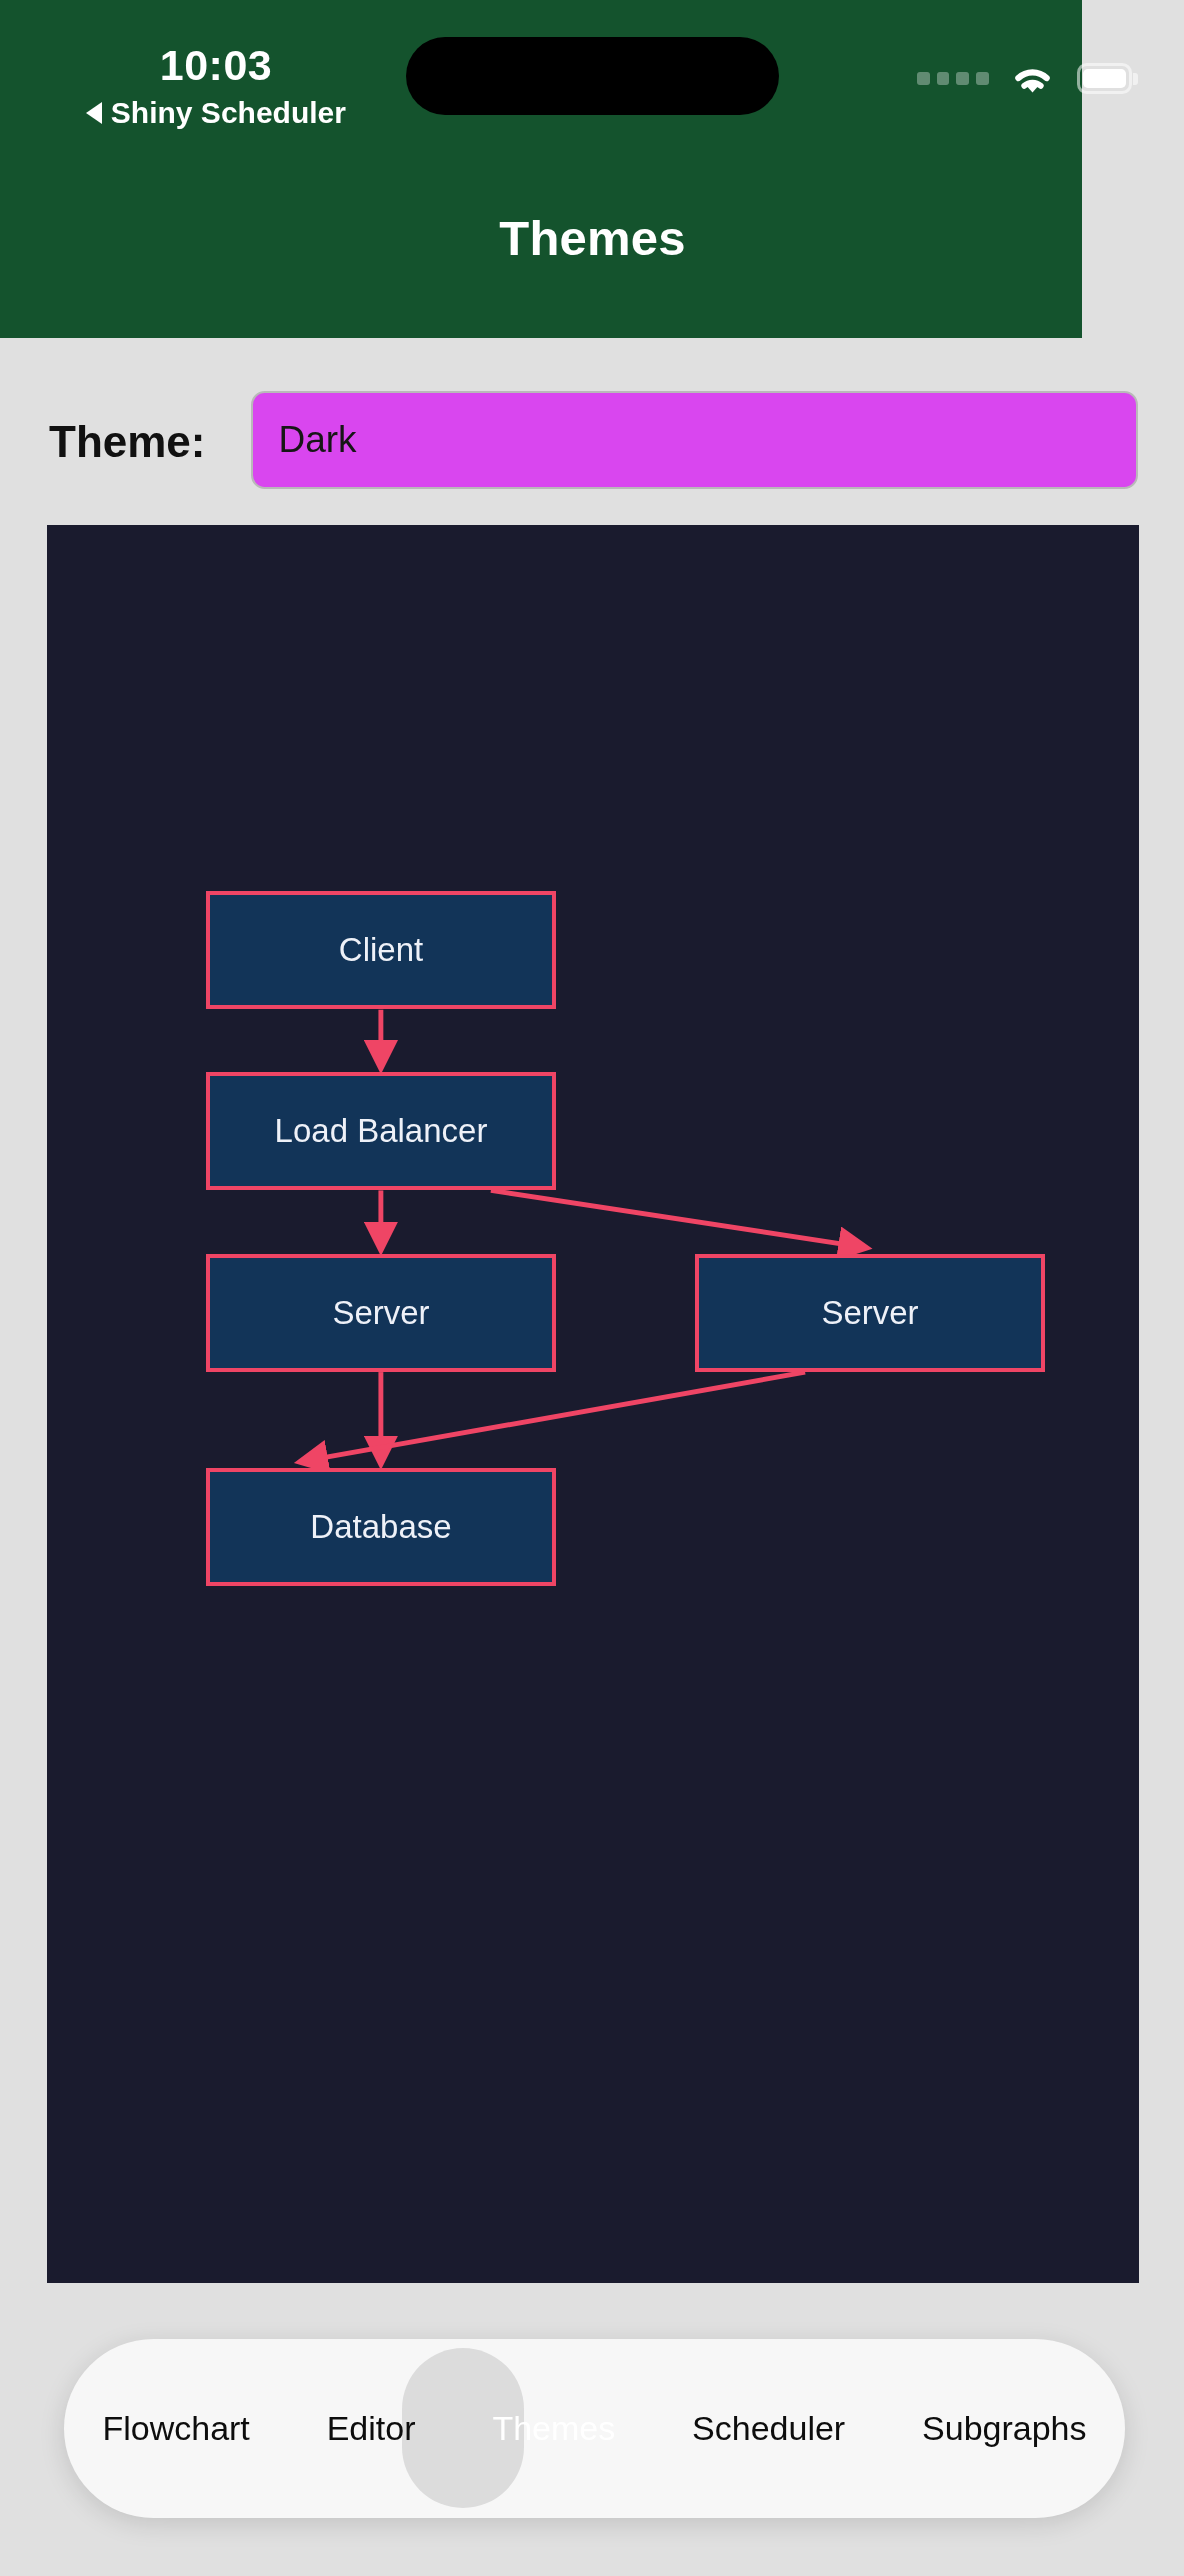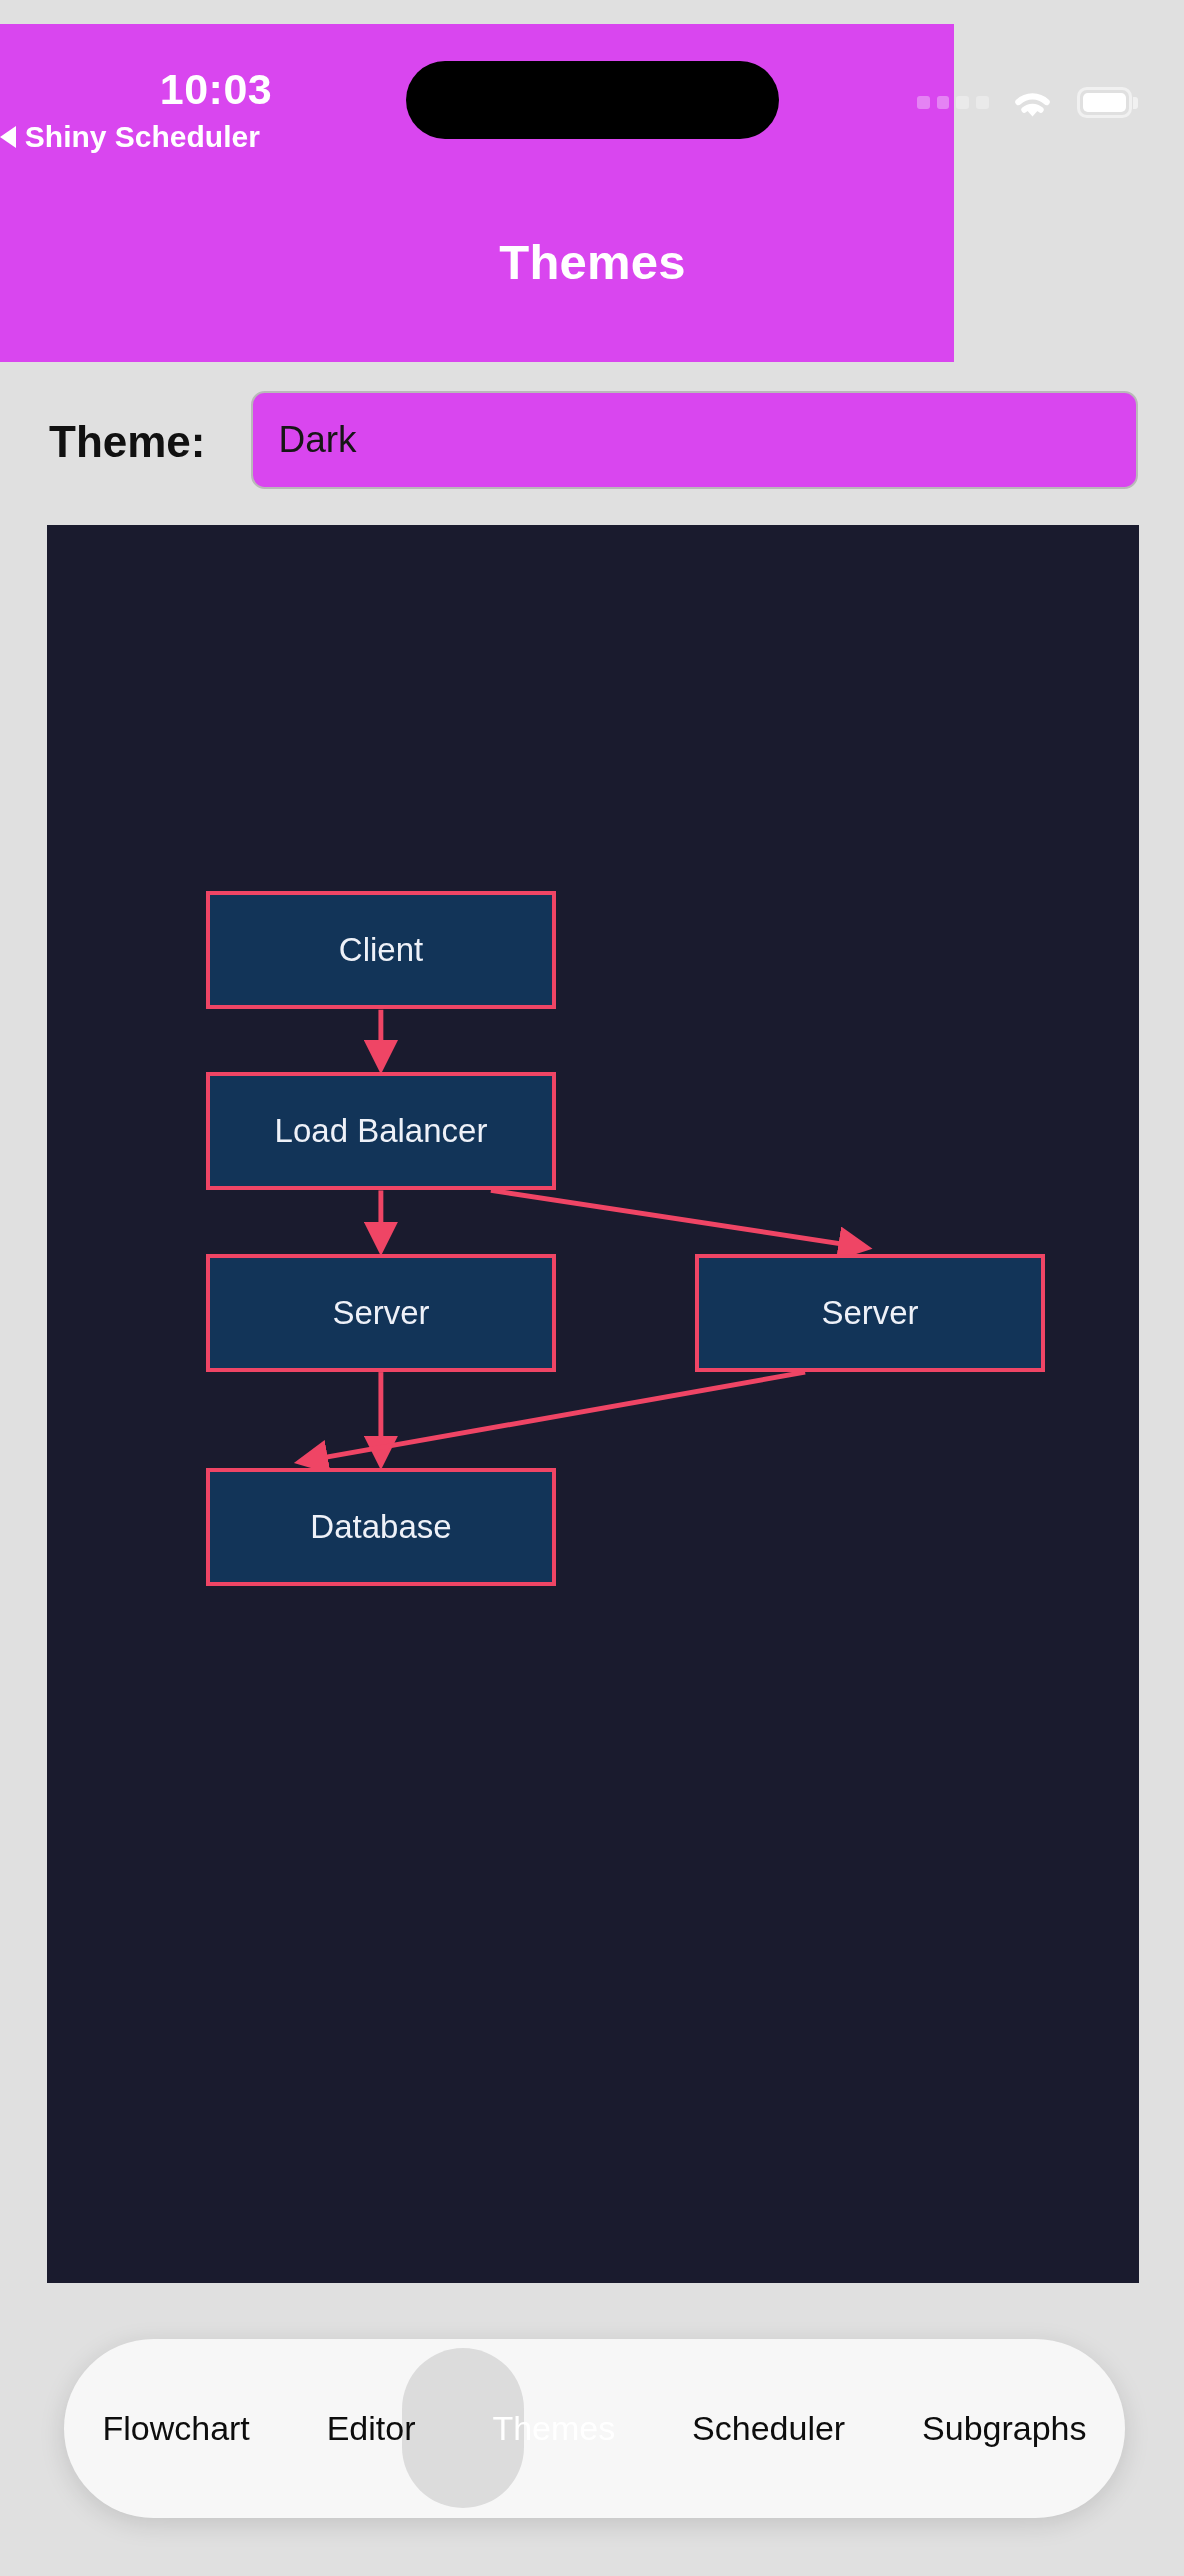--- a/index.html
+++ b/index.html
@@ -6,33 +6,32 @@
   html, body {
     width:1185px; height:2576px;
     background:#e0e0e0;
     font-family:"Liberation Sans", sans-serif;
     overflow:hidden;
   }
   #screen { position:relative; width:1185px; height:2576px; background:#e0e0e0; }
 
   
   .header {
-    position:absolute; left:0; top:0; width:954px; height:338px;
-    background:#d946ef;
-    margin-top:24px;
+    position:absolute; left:0; top:0; width:1082px; height:338px;
+    background:#14532d;
   }
   .status-bar { position:absolute; left:0; top:0; width:1185px; height:147px; }
   .clock {
     position:absolute; left:0; top:41px; width:432px;
     text-align:center;
     color:#ffffff; font-size:43px; font-weight:700; letter-spacing:0.5px;
   }
   .back-link {
     position:absolute; left:0; top:96px; width:432px;
-    display:flex; align-items:center; gap:8.8px;
+    display:flex; align-items:center; justify-content:center; gap:8.8px;
     color:#ffffff; font-size:30px; font-weight:700;
     cursor:pointer;
   }
   .back-caret {
     width:0; height:0;
     border-top:11.8px solid transparent;
     border-bottom:11.8px solid transparent;
     border-right:16.7px solid #ffffff;
     display:inline-block;
   }

